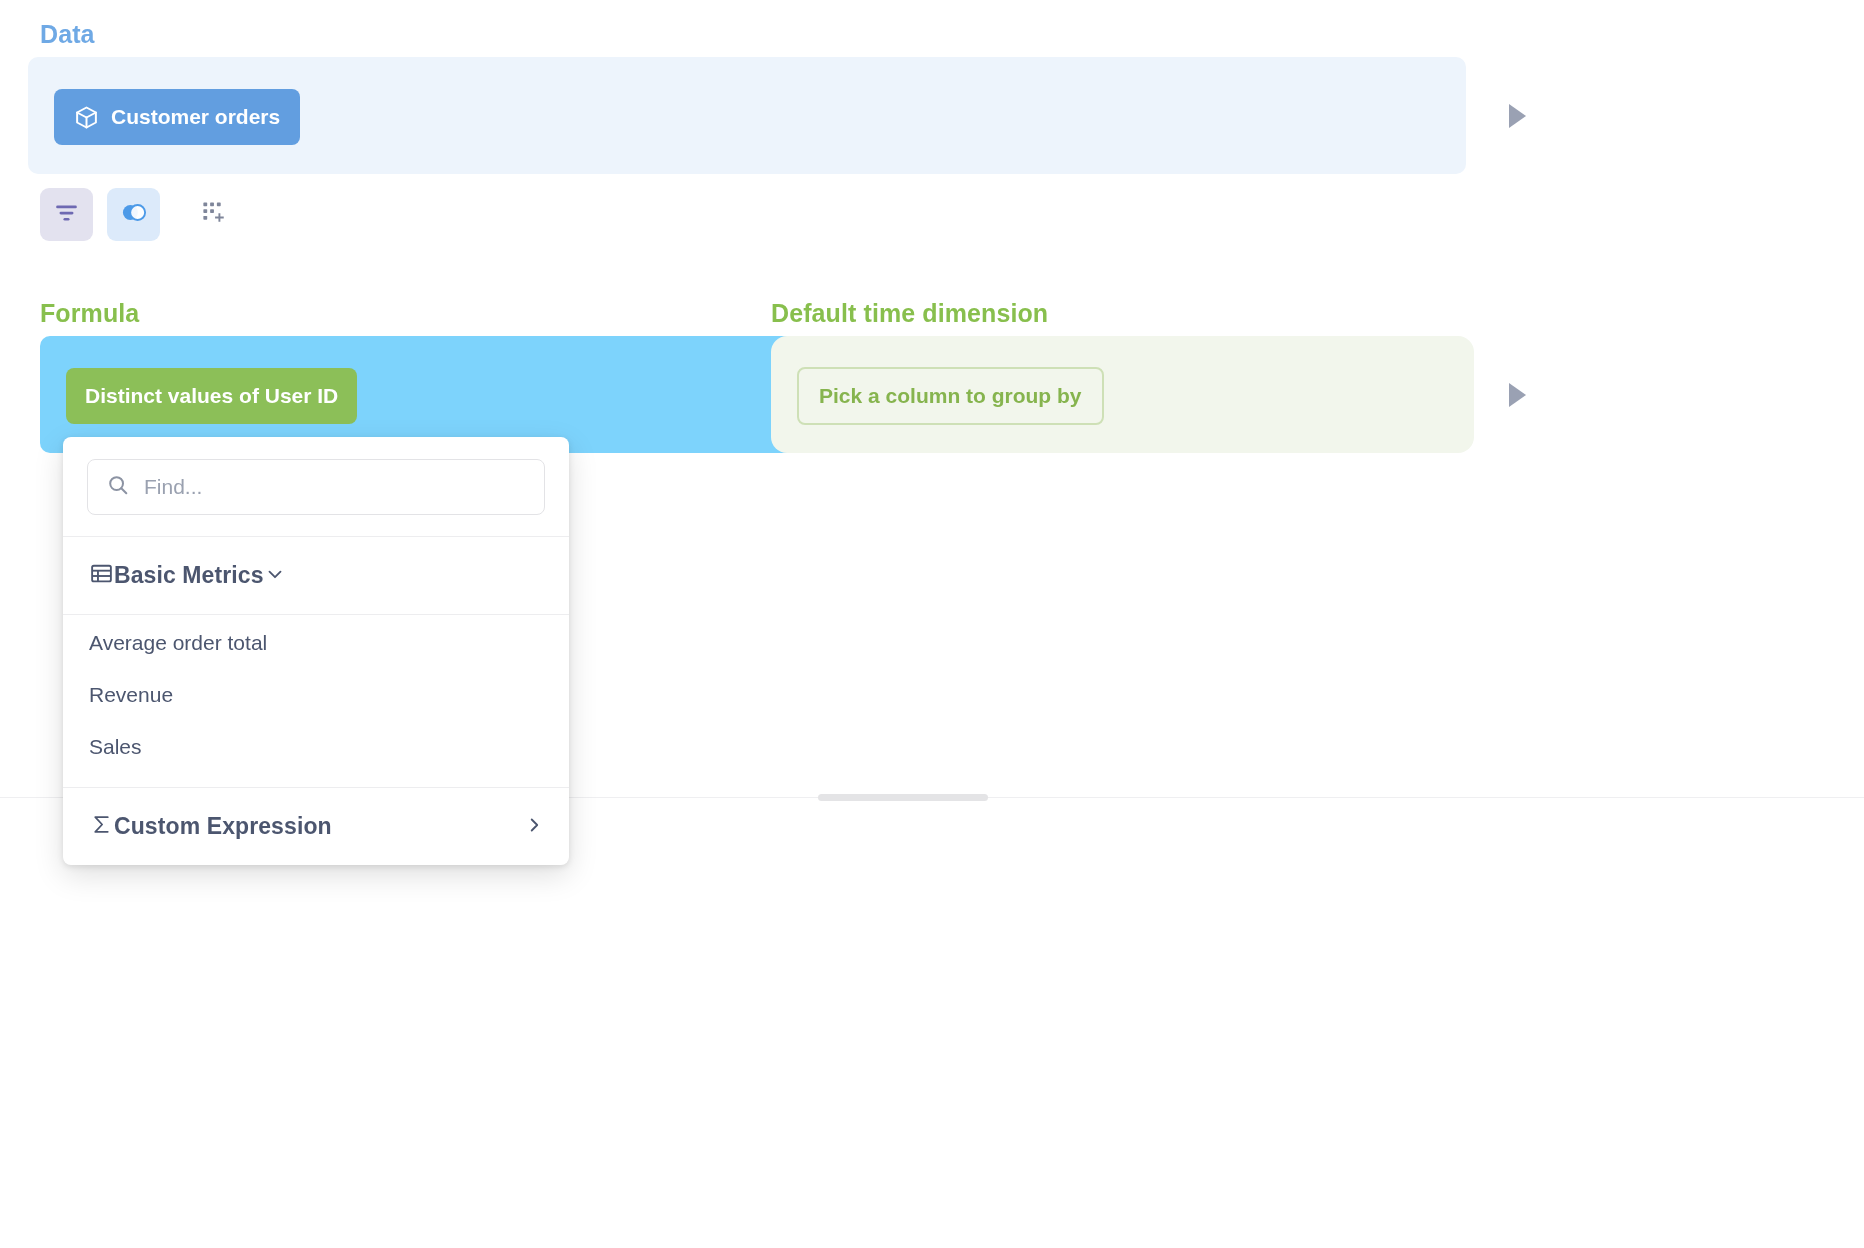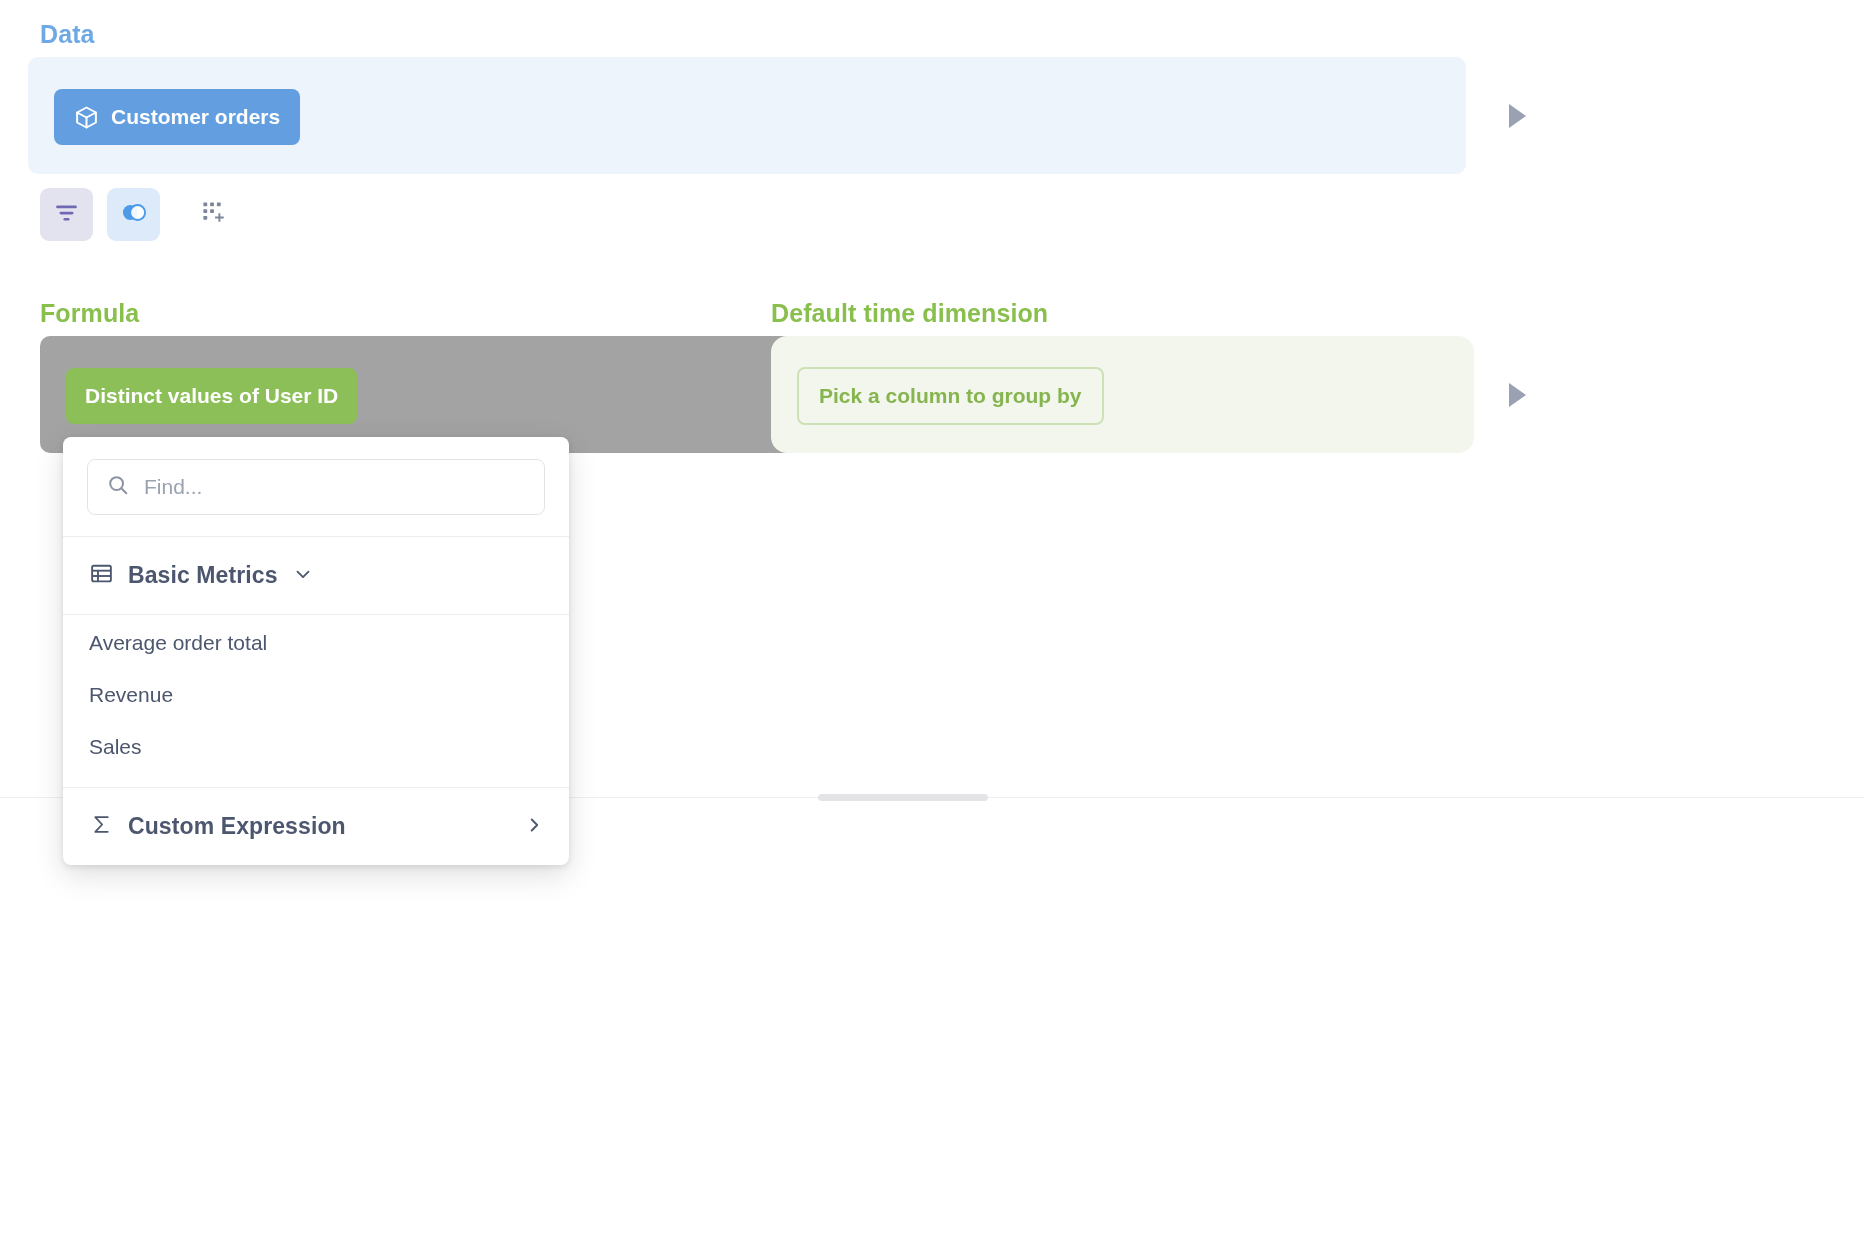--- a/index.html
+++ b/index.html
@@ -29,21 +29,21 @@
     border-radius: 10px;
   }
   .panel-data {
     left: 28px; top: 57px;
     width: 1438px; height: 117px;
     background: #EDF4FC;
   }
   .panel-formula {
     left: 40px; top: 336px;
     width: 850px; height: 117px;
-    background: #a3a3a3;
+    background: #7dd3fc;
   }
   .panel-timedim {
     left: 771px; top: 336px;
     width: 703px; height: 117px;
     background: #F2F6EC;
     border-radius: 16px;
   }
 
   
   .chip {
@@ -133,42 +133,42 @@
     border: none; outline: none; background: transparent;
     font-family: "Liberation Sans", sans-serif;
     font-size: 21px;
     color: #5A6072;
   }
   .search-input::placeholder { color: #9AA1B0; }
 
   .popup-divider { height: 1px; background: #EDEDEF; }
 
   .group-header {
-    display: flex; align-items: center; gap: 14px;
+    display: flex; align-items: center; 
     padding: 24px 27px 24px 26px;
     cursor: pointer;
   }
   .group-title {
     font-size: 23px;
     font-weight: 700;
     color: #4C566F;
     letter-spacing: .1px;
   }
   .chev { flex: none; display: block; }
 
   .metric-item {
     font-size: 21px;
     color: #4C566F;
     padding: 14px 24px 14px 26px;
     cursor: pointer;
   }
   .metric-list { padding-top: 2px; padding-bottom: 14px; }
 
   .custom-row {
-    display: flex; align-items: center; gap: 14px;
+    display: flex; align-items: center; gap: 0;
     padding: 24px 24px 24px 26px;
     cursor: pointer;
   }
   .custom-row .group-title { flex: 1; }
 
   
   .hr-divider {
     position: absolute;
     left: 0; top: 797px;
     width: 1864px; height: 1px;

